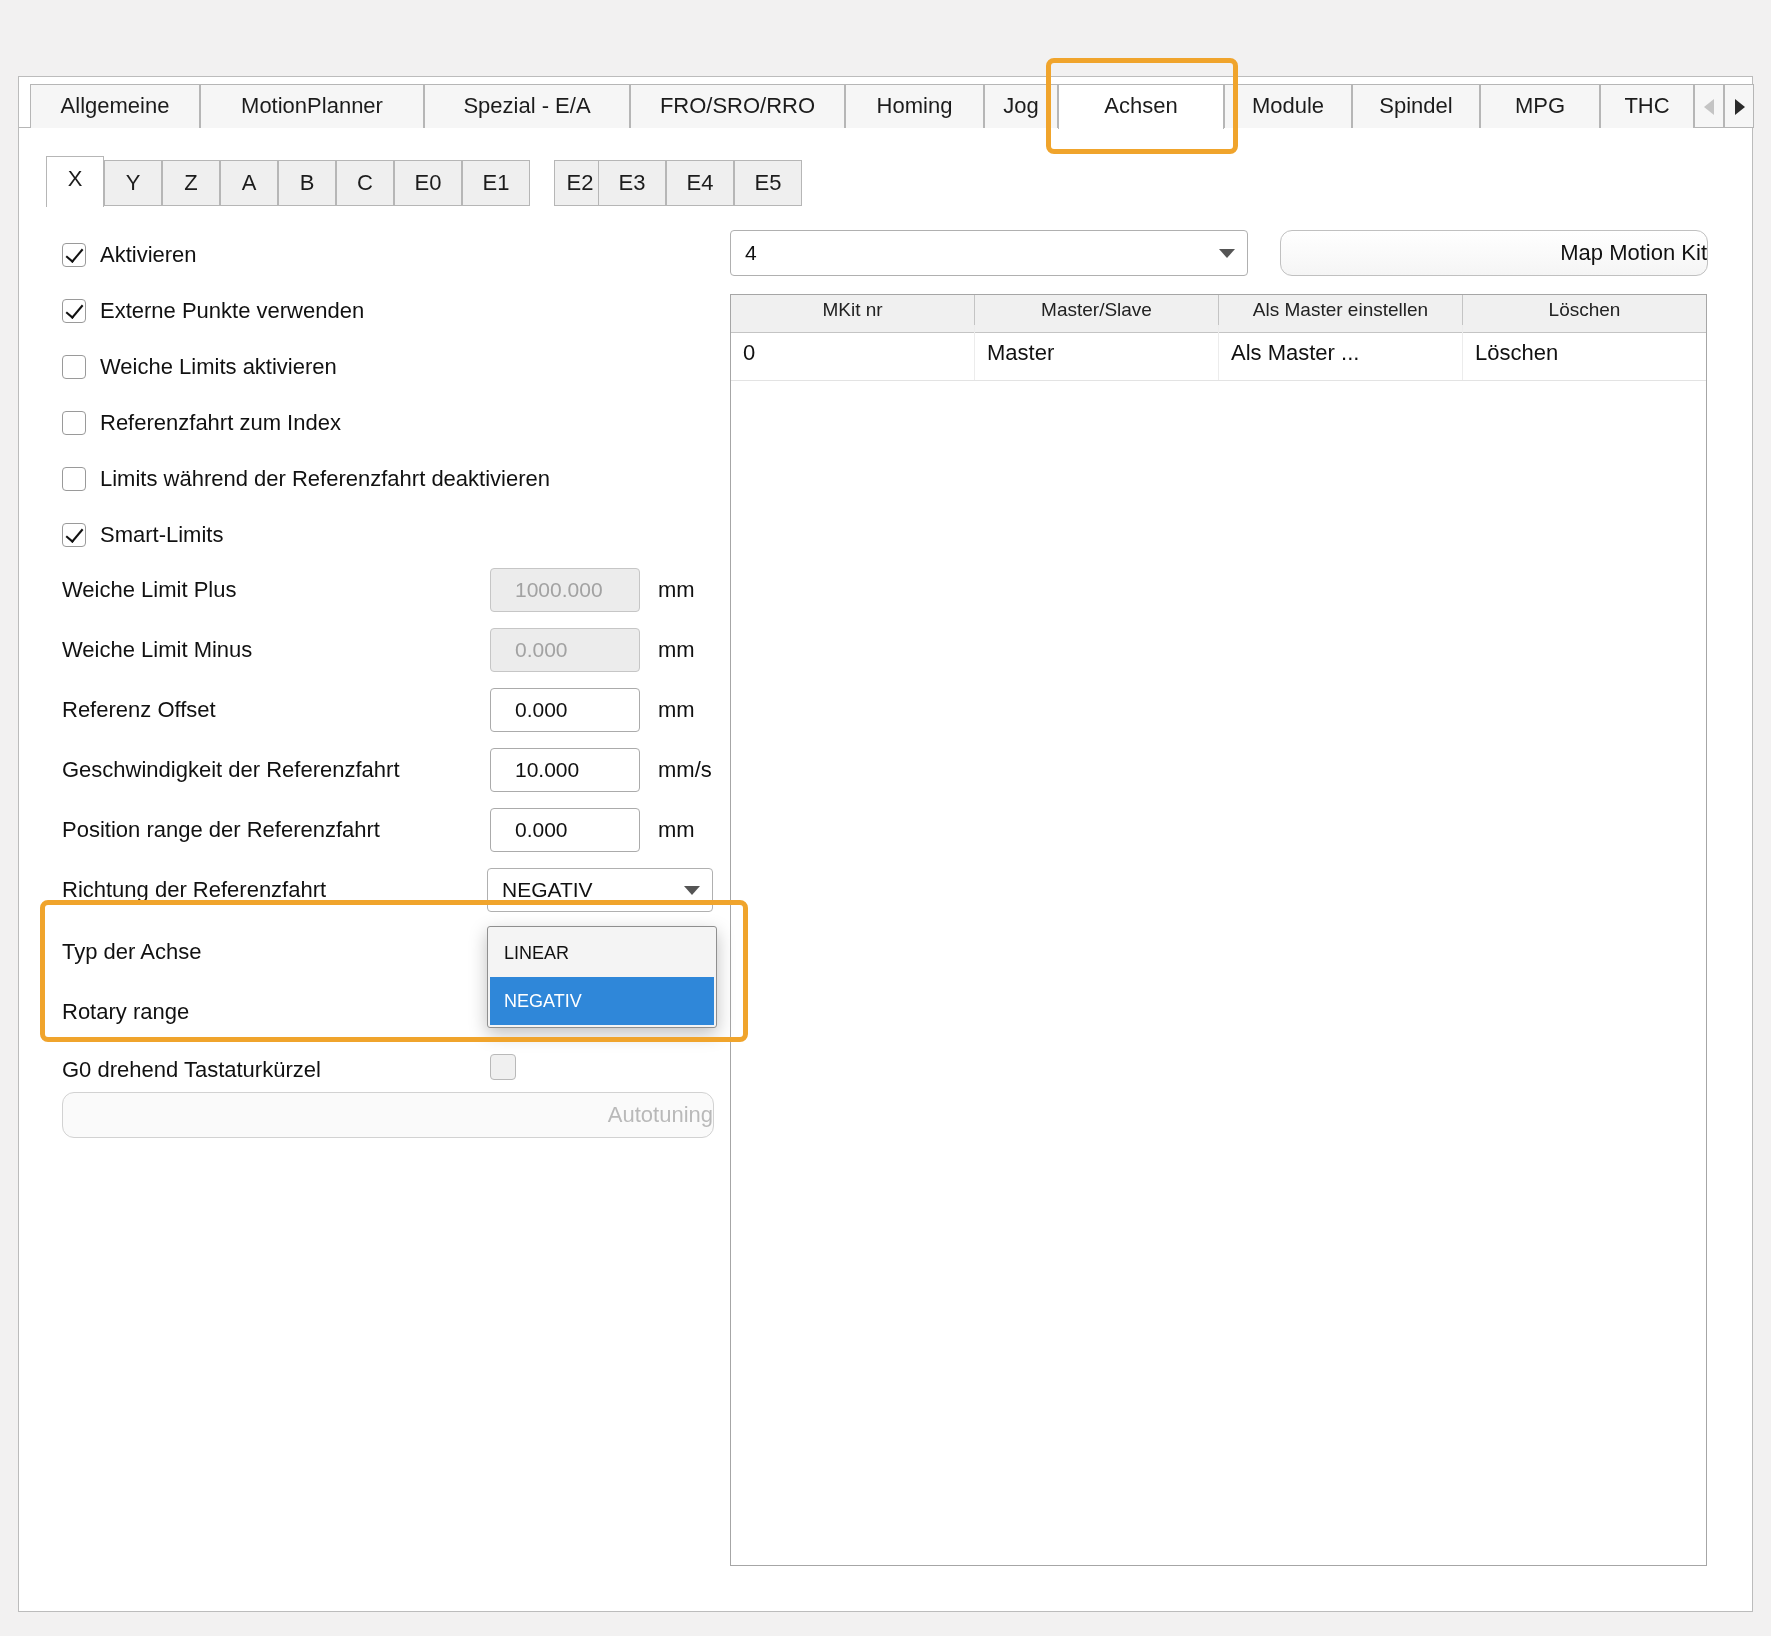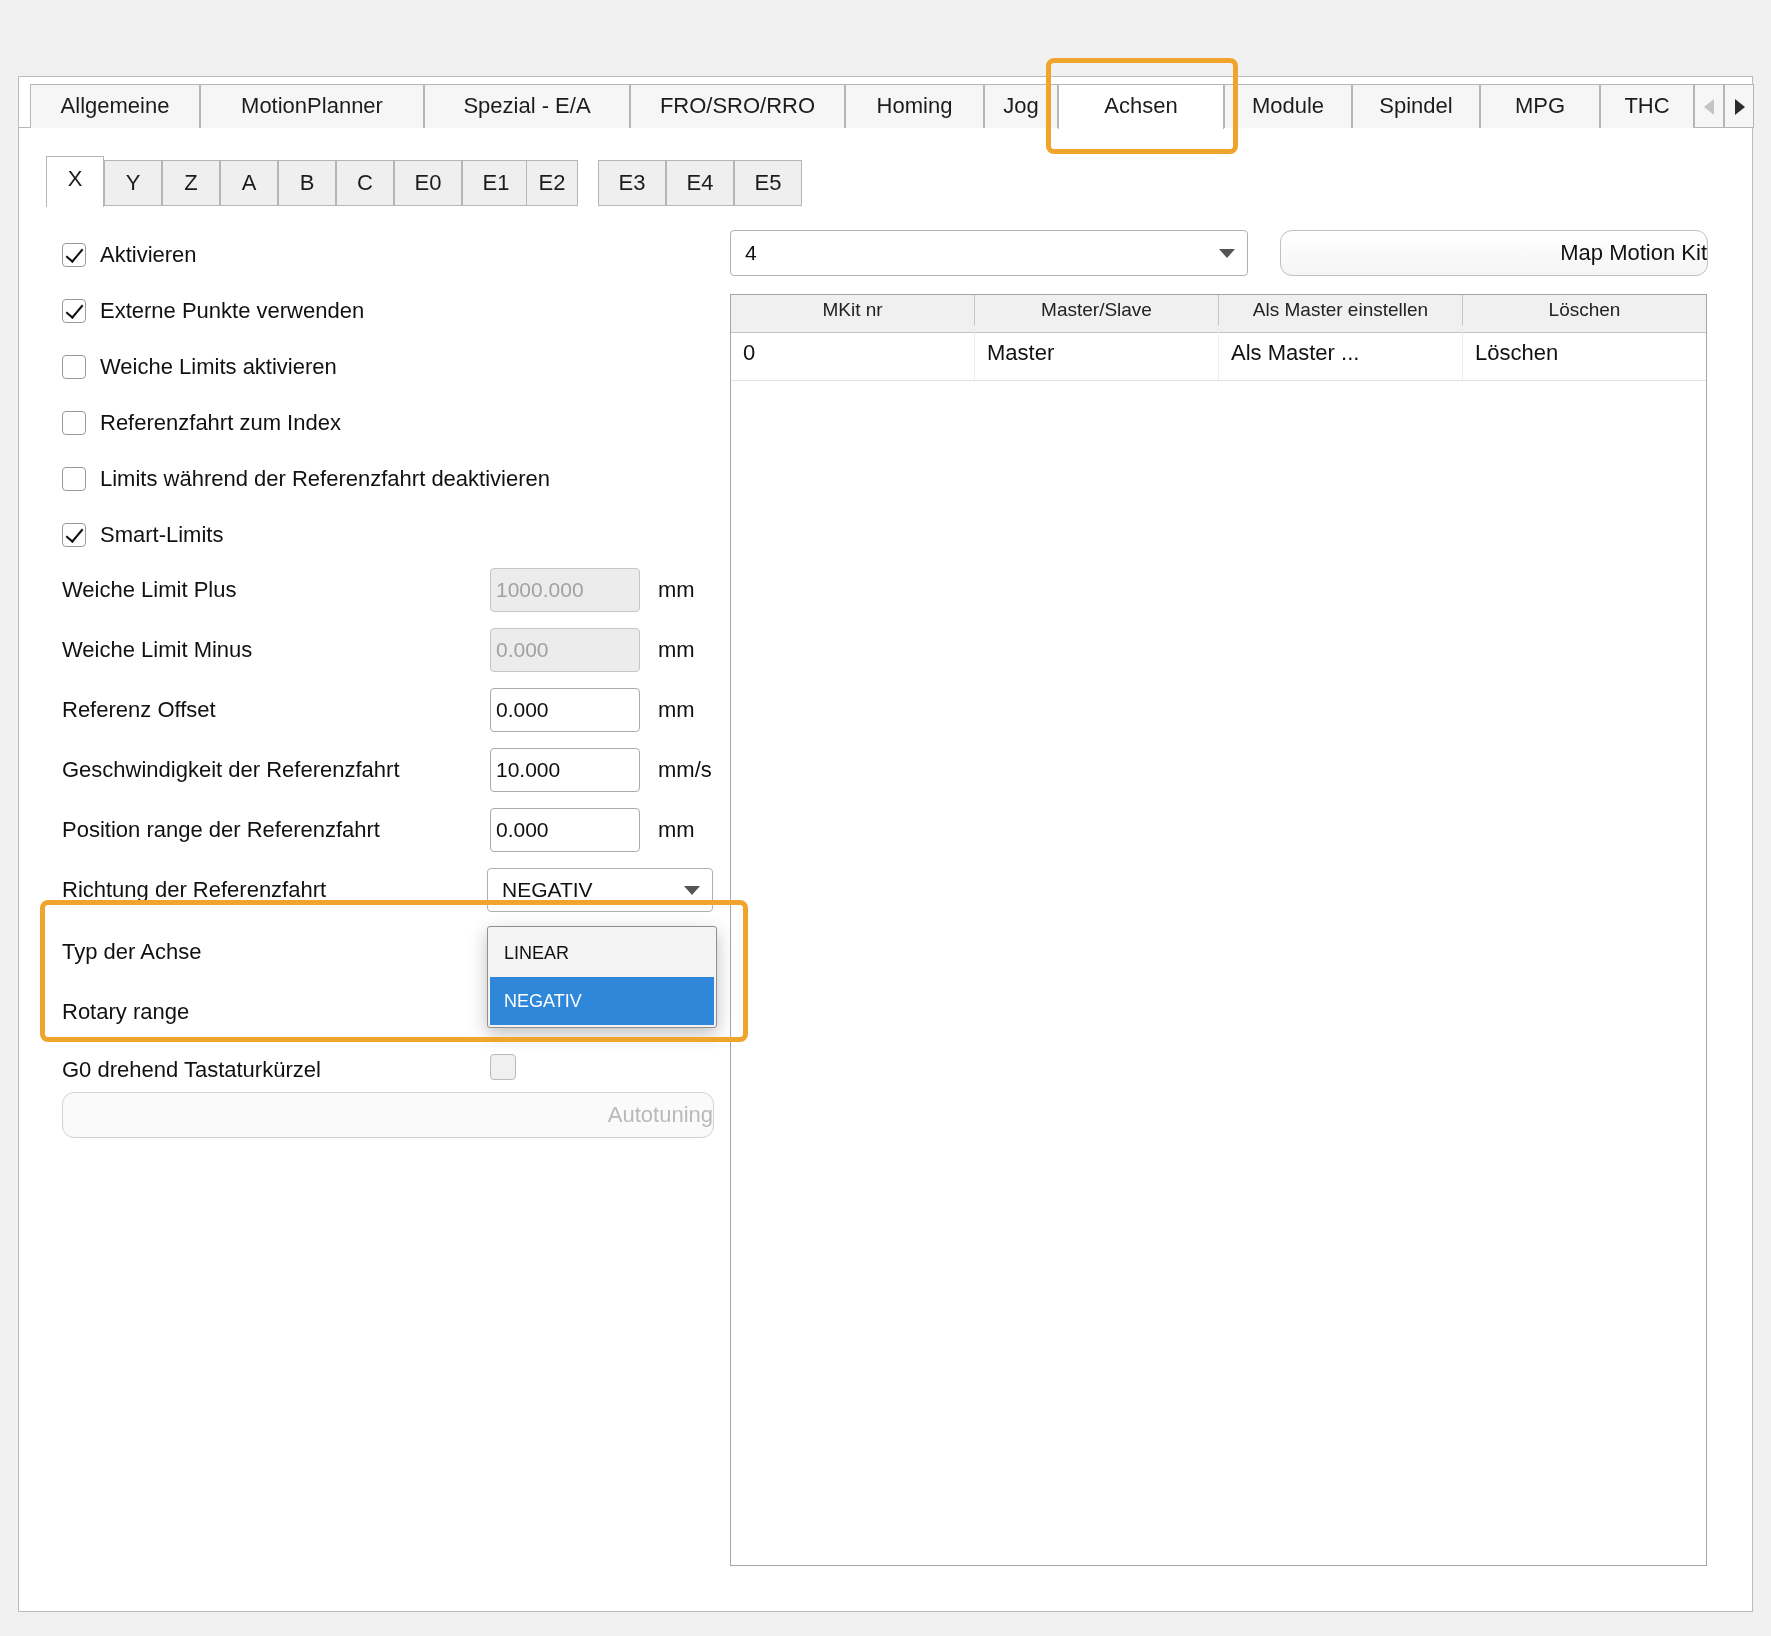--- a/index.html
+++ b/index.html
@@ -62,21 +62,21 @@
   }
   .checkbox.small { width:26px; height:26px; background:#f0f0f0; border-color:#b9b9b9; }
   .cb-label { position:absolute; left:38px; top:0; font-size:22px; color:#111; line-height:30px; white-space:nowrap; }
   
   .field-row { position:absolute; left:0; height:44px; width:760px; }
   .f-label { position:absolute; left:62px; top:0; line-height:44px; font-size:22px; color:#111; white-space:nowrap; }
   .input {
     position:absolute; left:490px; top:0; width:150px; height:44px;
     border:1px solid #ababab; border-radius:4px; background:#ffffff;
     font-family:"Liberation Sans","DejaVu Sans",sans-serif;
-    font-size:21px; color:#111; padding:0 5px;
+    font-size:21px; color:#111; padding:0 24px;
   }
   .input.disabled { background:#ececec; color:#a2a2a2; border-color:#c6c6c6; }
   .unit { position:absolute; left:658px; top:0; line-height:44px; font-size:22px; color:#111; }
   
   .combo {
     position:absolute; background:#ffffff; border:1px solid #b0b0b0; border-radius:4px;
     font-size:21px; color:#111;
   }
   .combo .val { position:absolute; left:14px; top:0; line-height:42px; white-space:nowrap; }
   .combo .arrow {
@@ -138,21 +138,21 @@
     </div>
 
   <div class="axis-tab selected" style="left:46px;width:58px">X</div>
   <div class="axis-tab" style="left:104px;width:58px">Y</div>
   <div class="axis-tab" style="left:162px;width:58px">Z</div>
   <div class="axis-tab" style="left:220px;width:58px">A</div>
   <div class="axis-tab" style="left:278px;width:58px">B</div>
   <div class="axis-tab" style="left:336px;width:58px">C</div>
   <div class="axis-tab" style="left:394px;width:68px">E0</div>
   <div class="axis-tab" style="left:462px;width:68px">E1</div>
-  <div class="axis-tab" style="left:526px;width:52px">E2</div>
+  <div class="axis-tab" style="left:554px;width:52px">E2</div>
   <div class="axis-tab" style="left:598px;width:68px">E3</div>
   <div class="axis-tab" style="left:666px;width:68px">E4</div>
   <div class="axis-tab" style="left:734px;width:68px">E5</div>
 
   <div class="cb-row" style="top:240px">
     <span class="checkbox checked"></span>
     <span class="cb-label">Aktivieren</span>
   </div>
   <div class="cb-row" style="top:296px">
     <span class="checkbox checked"></span>

